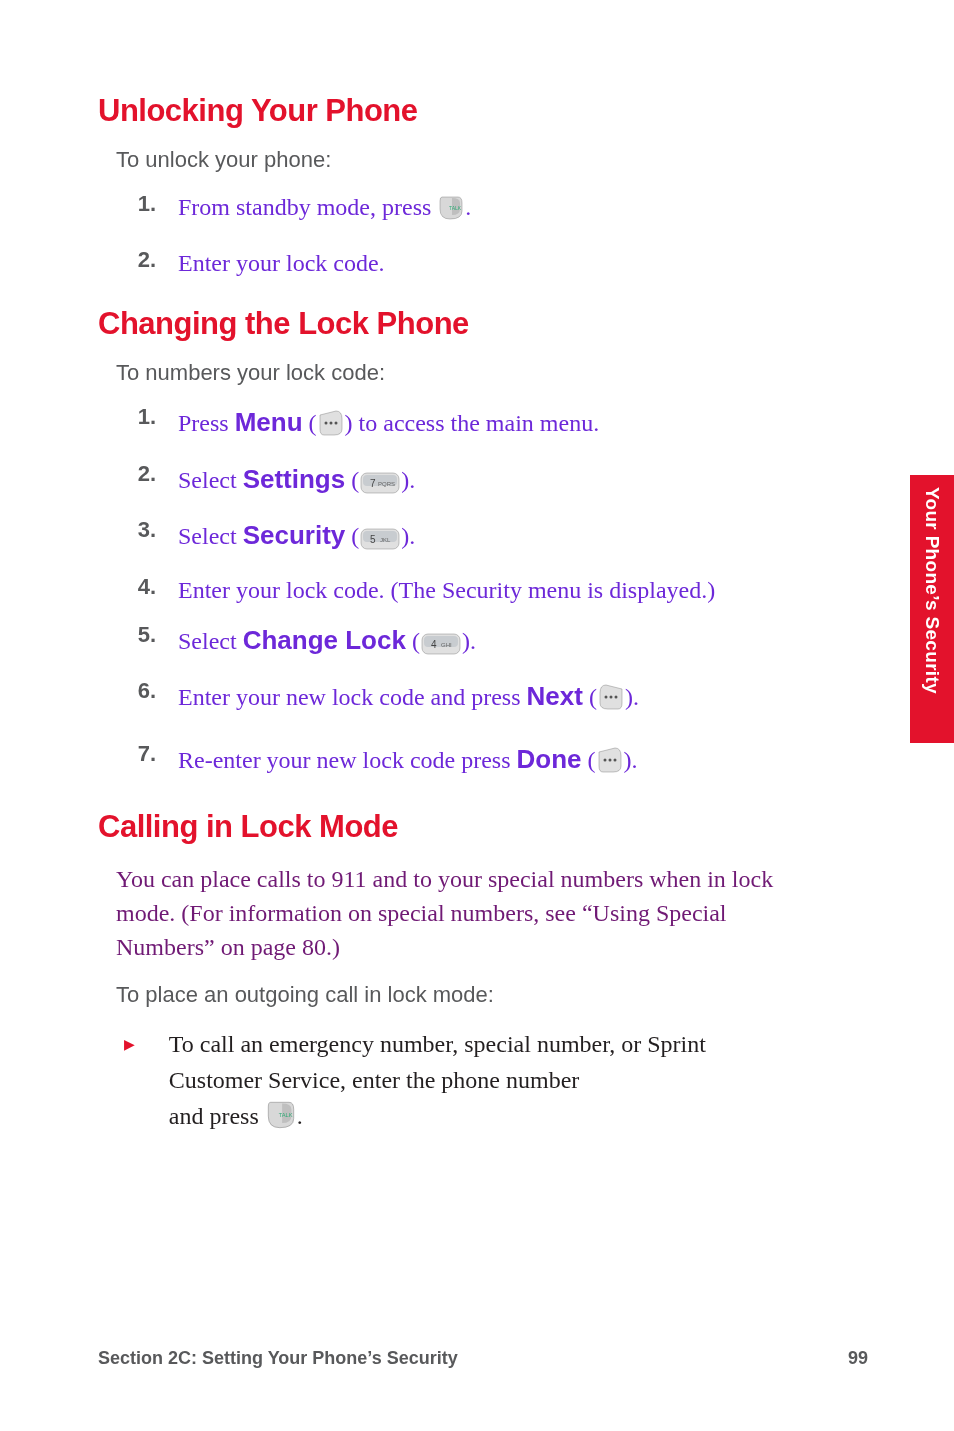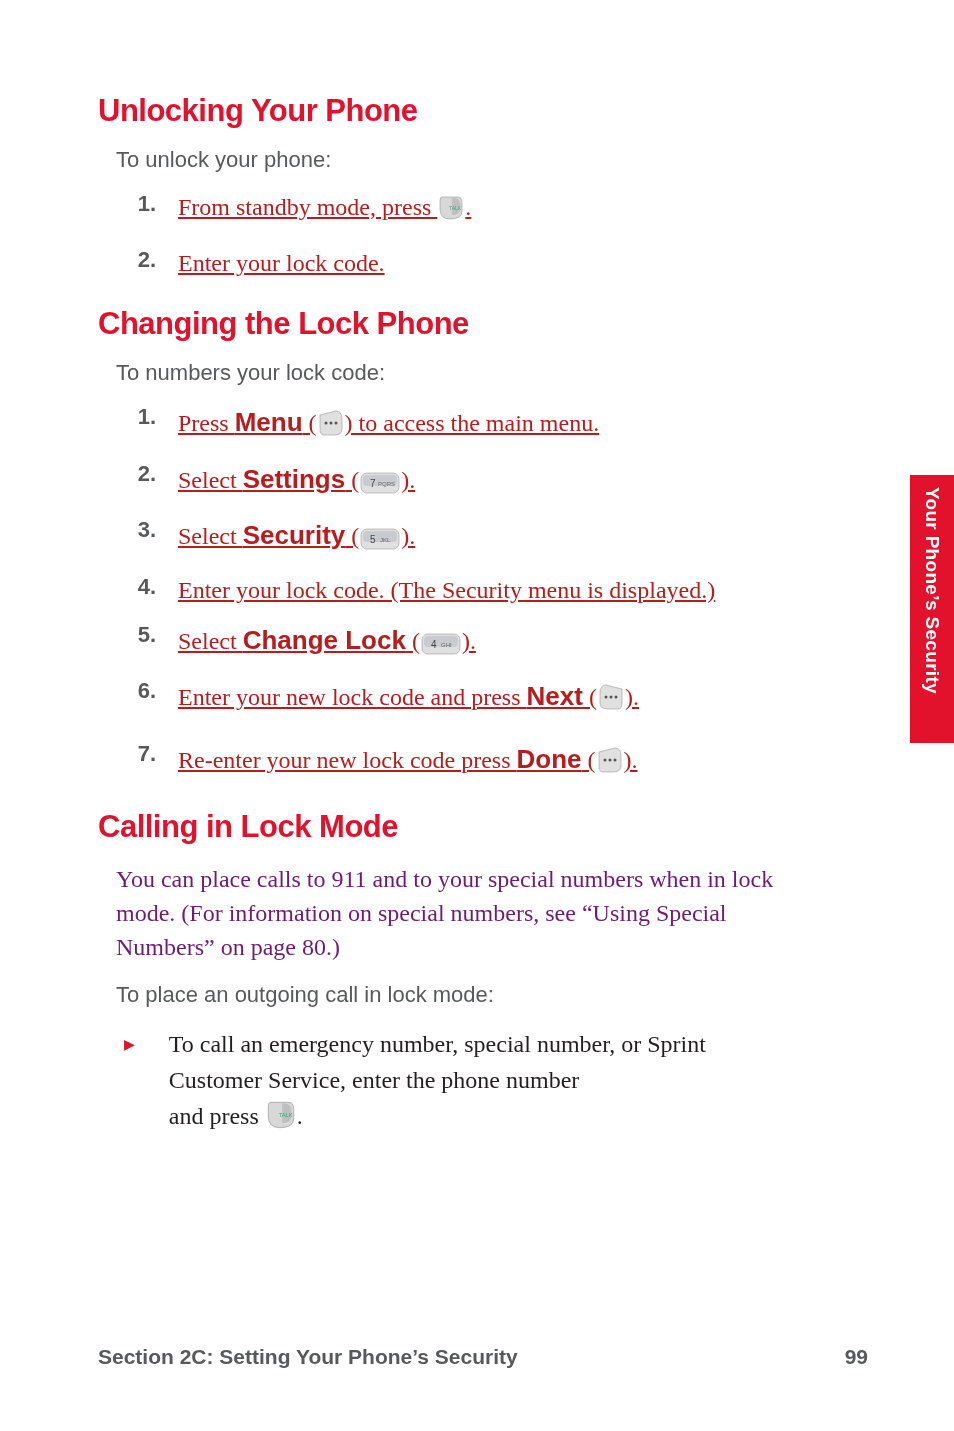--- a/index.html
+++ b/index.html
@@ -53,23 +53,22 @@
       font-size: 22px;
       flex: 0 0 auto;
       margin-right: 22px;
       margin-left: 36px;
       min-width: 22px;
       text-align: right;
     }
     ol.steps > li .text {
       font-size: 24px;
       line-height: 1.4;
-      color: #b91c1c;
+      color: #6d28d9;
       flex: 1;
-      text-decoration: underline;
     }
     .inline-bold {
       font-family: "Helvetica Neue", Arial, sans-serif;
       font-weight: bold;
       font-size: 26px;
     }
     .body-p {
       font-size: 24px;
       line-height: 1.4;
       color: #701a75;
@@ -121,21 +120,21 @@
     .footer {
       position: absolute;
       bottom: 70px;
       left: 98px;
       right: 86px;
       display: flex;
       justify-content: space-between;
       color: #58595b;
       font-family: "Helvetica Neue", Arial, sans-serif;
       font-weight: bold;
-      font-size: 21px;
+      font-size: 18px;
     }
     .sec1 { margin-bottom: 26px; }
     .sec2 { margin-bottom: 26px; }
     .steps li.tight { margin-bottom: 14px; }
   </style>
 </head>
 <body>
 
 <div class="page">
 

